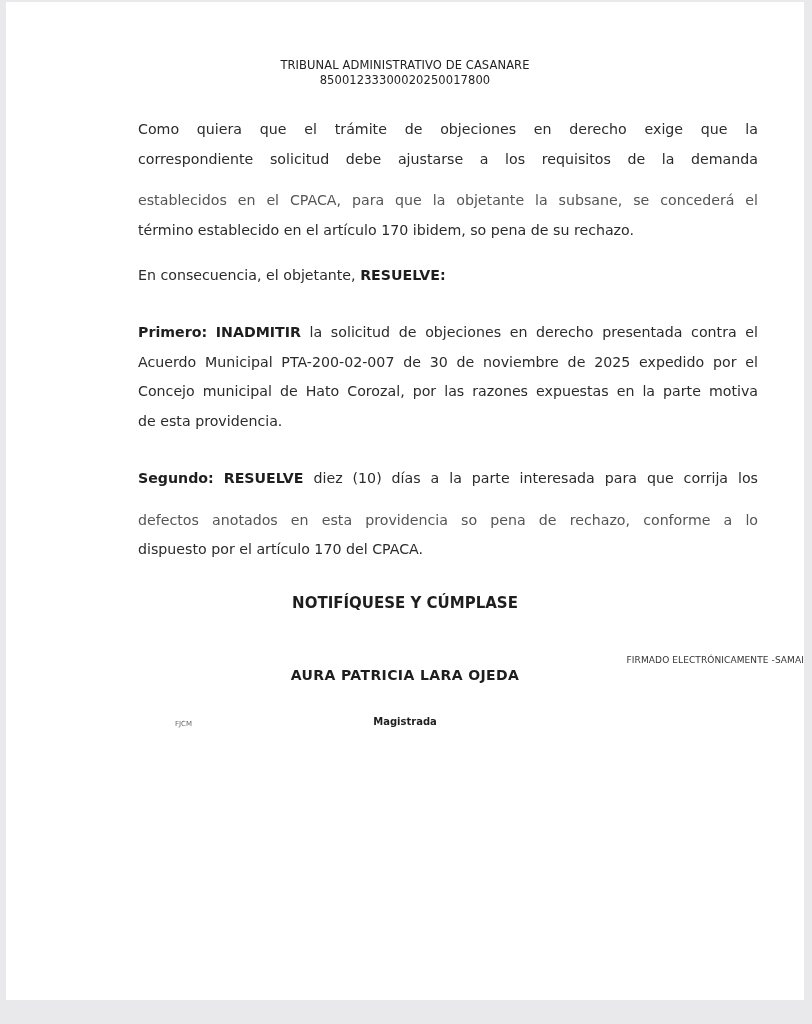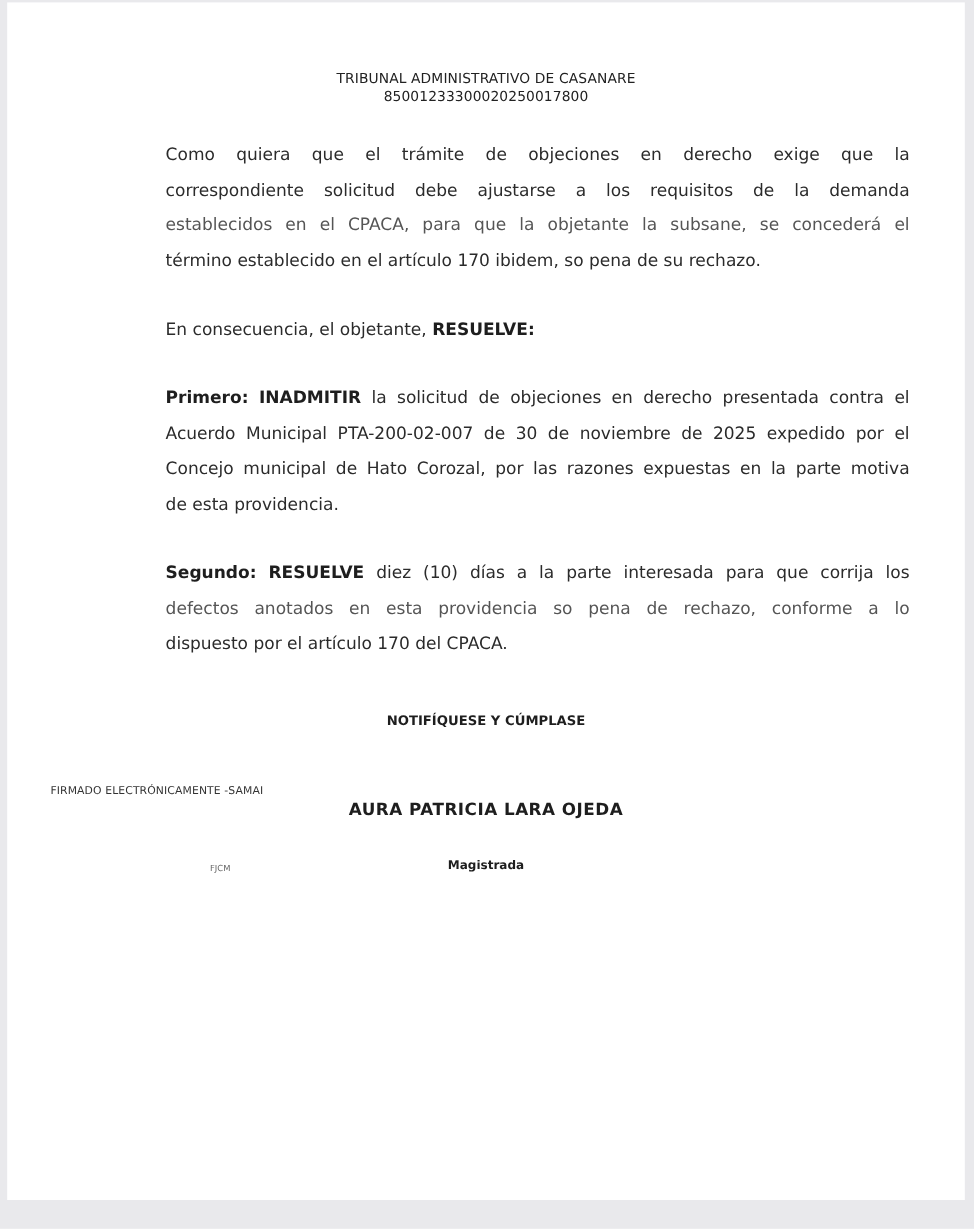--- a/index.html
+++ b/index.html
@@ -21,31 +21,31 @@
       letter-spacing: 0.1px;
     }
     .para {
       position: absolute; left: 132px; width: 620px;
       font-size: 14.2px; line-height: 29.5px; color: #2b2b2b;
       text-align: justify;
     }
     .para .line { display: block; text-align: justify; text-align-last: justify; white-space: nowrap; }
     .para .line.last { text-align-last: left; }
     .b { font-weight: bold; color: #1e1e1e; }
-    .faded { color: #555; }
+    .faded { color: #555; margin-top: 12px; }
     .p1 { top: 113px; }
     .p2 { top: 259px; text-align-last: left; }
     .p3 { top: 316px; }
     .p4 { top: 462px; }
     .closing {
       position: absolute; left: 0; right: 0; top: 592px;
-      text-align: center; font-weight: bold; font-size: 11px; color: #1e1e1e;
+      text-align: center; font-weight: bold; font-size: 15px; color: #1e1e1e;
     }
     .sign-label {
-      position: absolute; left: 0; right: 0; top: 653px; text-align: left;
+      position: absolute; left: 0; right: 0; top: 653px; text-align: right;
       font-size: 9px; color: #333; letter-spacing: 0.1px; margin-left: 36px;
     }
     .sign-name {
       position: absolute; left: 0; right: 0; top: 665px; text-align: center;
       font-weight: bold; font-size: 14px; color: #1e1e1e; letter-spacing: 0.4px;
     }
     .sign-role {
       position: absolute; left: 0; right: 0; top: 714px; text-align: center;
       font-weight: bold; font-size: 10px; color: #1e1e1e;
     }

